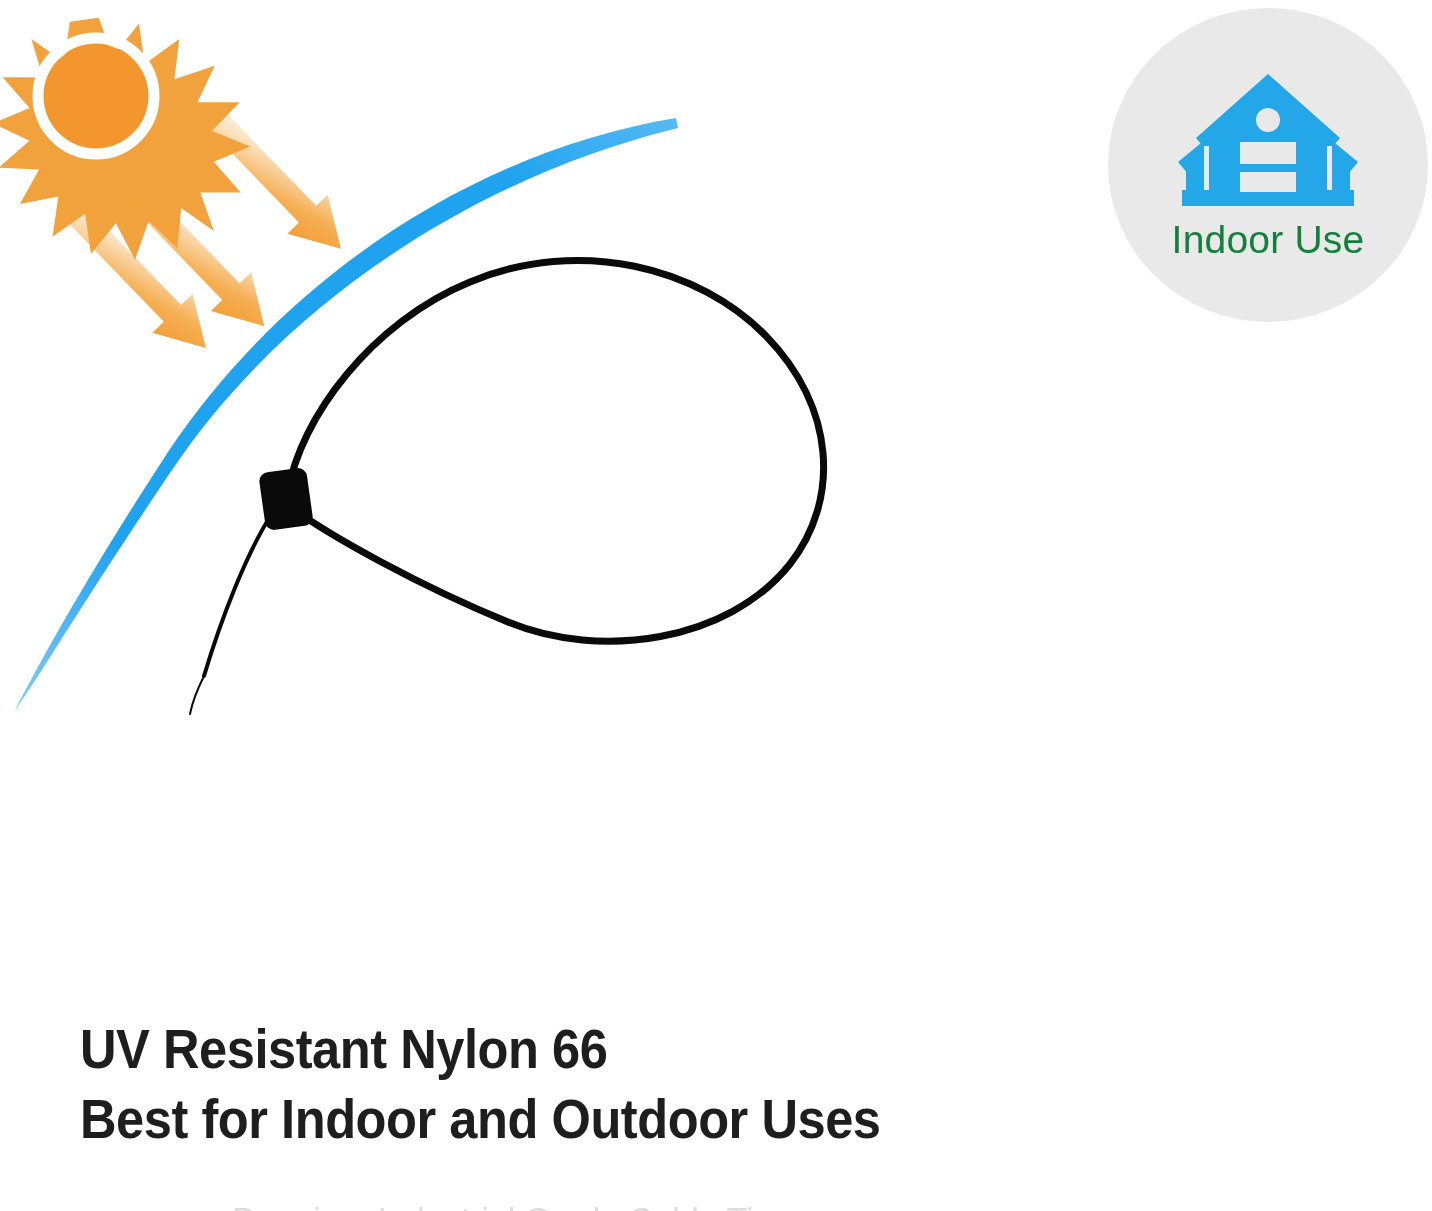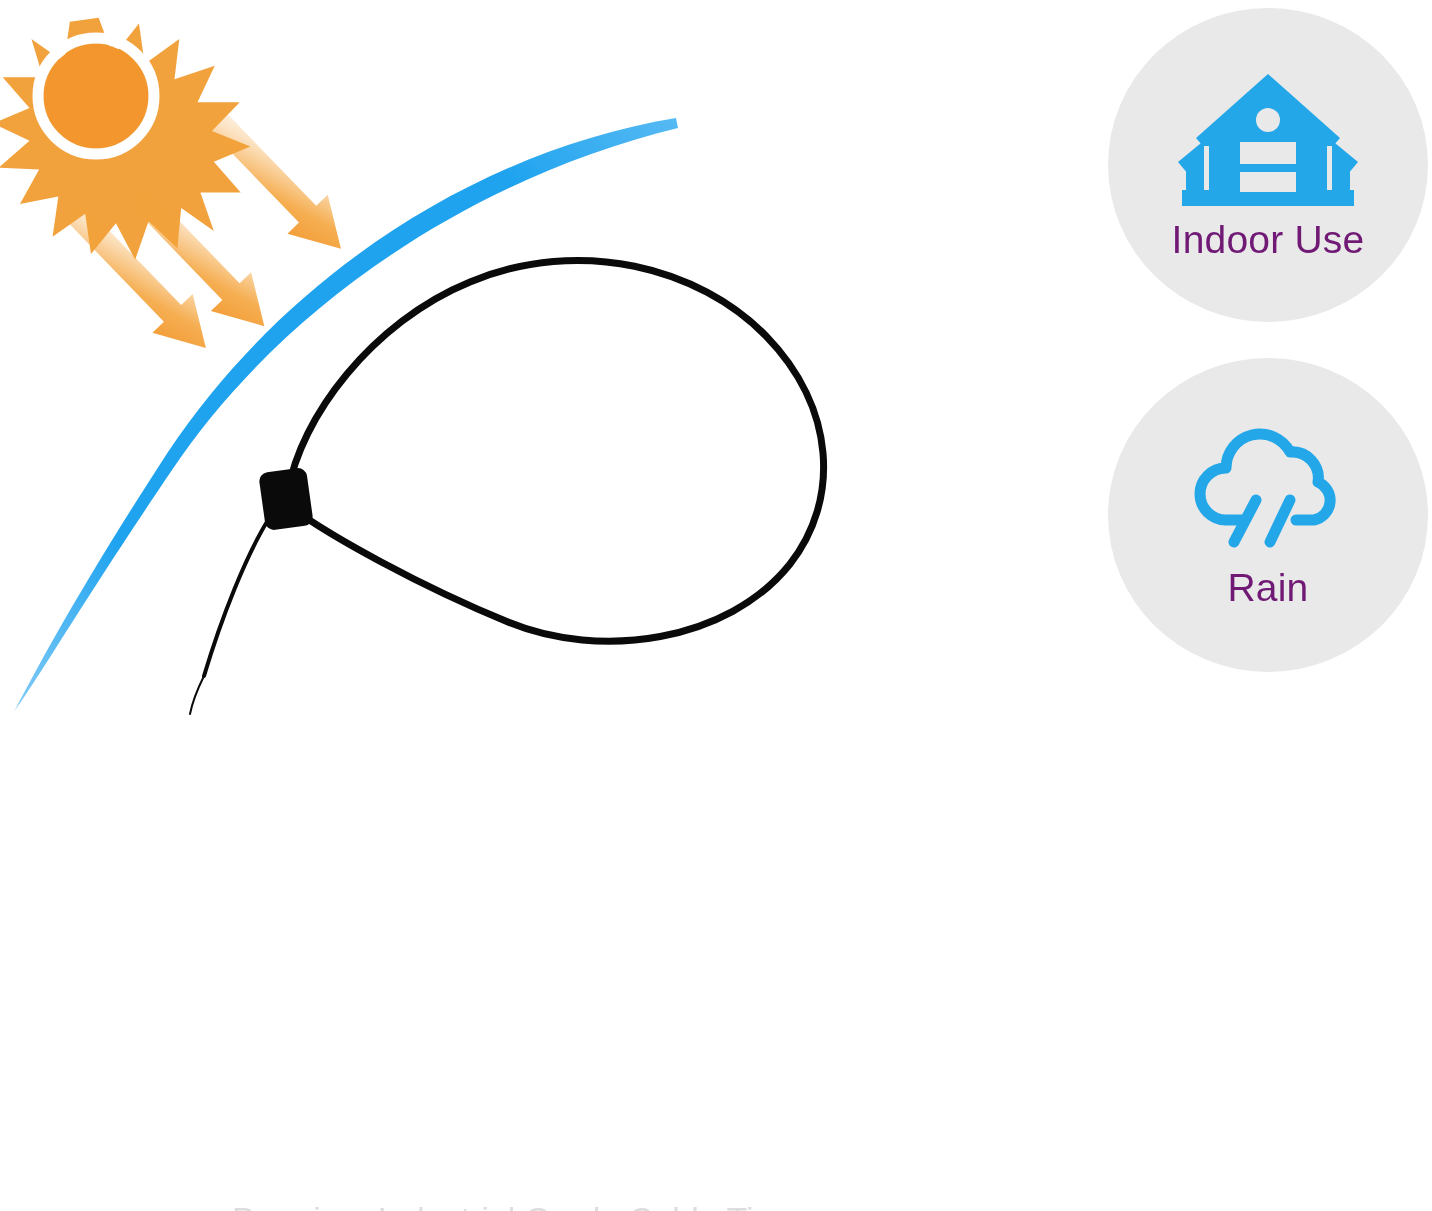--- a/index.html
+++ b/index.html
@@ -52,21 +52,21 @@
   #badge-3 { top: 712px; }
 
   .badge-icon {
     display: block;
     line-height: 0;
   }
   .badge-label {
     margin-top: 10px;
     font-size: 39px;
     font-weight: 400;
-    color: #701a75;
+    color: #15803d;
     letter-spacing: 0.2px;
     font-family: "Liberation Sans", sans-serif;
     white-space: nowrap;
   }
 
   
   #headline {
     position: absolute;
     left: 80px;
     top: 1014px;
@@ -218,43 +218,26 @@
             <rect x="62" y="104" width="56" height="20"></rect>
 
             <rect x="26" y="78" width="5" height="44"></rect>
             <rect x="149" y="78" width="5" height="44"></rect>
           </g>
         </svg>
       </span>
       <span class="badge-label">Indoor Use</span>
     </div>
 
-    <div class="badge" id="badge-2">
-      <span class="badge-icon">
-        <svg width="180" height="136" viewBox="0 0 180 136" xmlns="http://www.w3.org/2000/svg">
-          <g fill="none" stroke="#23a7e8" stroke-width="11" stroke-linecap="round" stroke-linejoin="round">
-
-            <path d="
-              M 48 100
-              A 26 26 0 0 1 48 48
-              A 34 34 0 0 1 112 32
-              A 26 26 0 0 1 140 62
-              A 20 20 0 0 1 136 100
-              L 118 100
-              M 66 100 L 48 100"></path>
-
-            <line x1="78" y1="80" x2="56" y2="122"></line>
-            <line x1="112" y1="80" x2="92" y2="122"></line>
-          </g>
-        </svg>
-      </span>
-      <span class="badge-label">Rain</span>
-    </div>
-
-
-  </div>
-
+
+
+  </div>
+
+  <div id="headline">
+    <div class="headline-line">UV Resistant Nylon 66</div>
+    <div class="headline-line">Best for Indoor and Outdoor Uses</div>
+  </div>
 
   <div id="cutoff-strip">
     <div class="cut-text">Premium Industrial Grade Cable Ties</div>
   </div>
 
 </div>
 
 </body></html>

